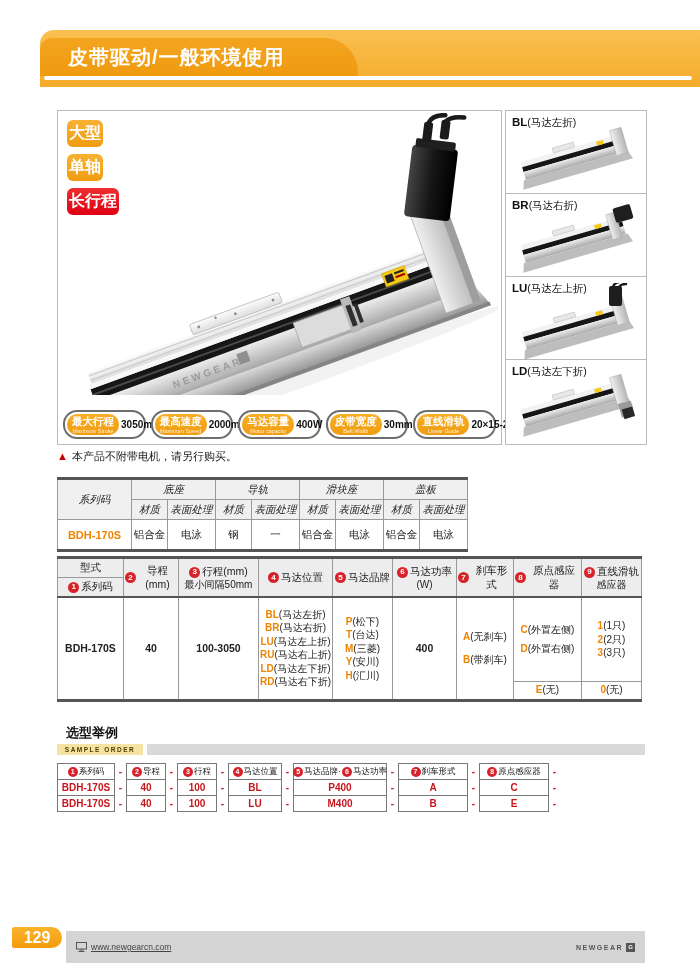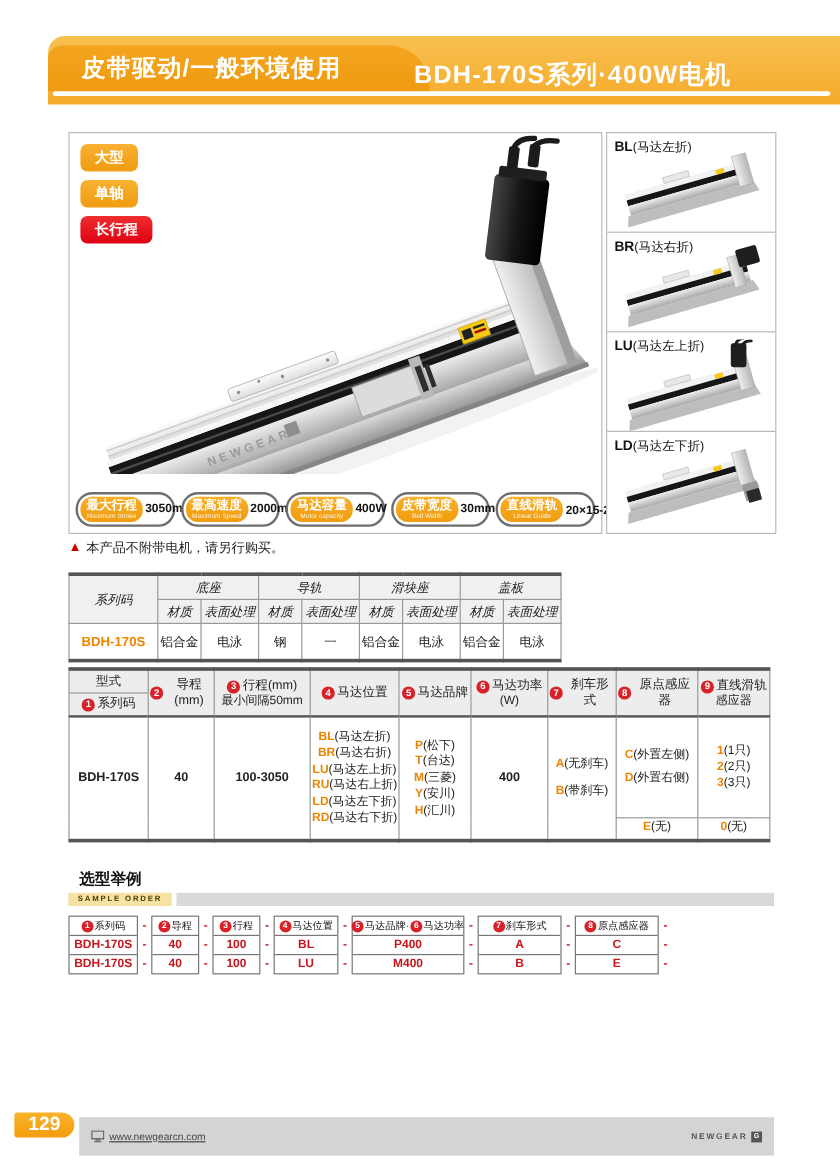--- a/index.html
+++ b/index.html
@@ -15,25 +15,25 @@
   .band-title-left{position:absolute;left:28px;top:0;line-height:38px;
         font-size:20px;font-weight:bold;color:#fff;letter-spacing:1px;white-space:nowrap;}
   .band-title-right{position:absolute;left:305px;top:18px;font-size:21px;
         font-weight:bold;color:#fff;letter-spacing:1px;white-space:nowrap;}
   .band-line{position:absolute;left:4px;right:8px;top:46px;height:4px;
         background:#fff;border-radius:2px;}
   
   .hero{position:absolute;left:57px;top:110px;width:443px;height:333px;
         border:1px solid #b9b9b9;background:#fff;}
   .tags{position:absolute;left:9px;top:9px;display:flex;flex-direction:column;gap:7px;z-index:5;}
-  .tag{width:fit-content;padding:3px 12px;border-radius:6px;color:#fff;
-       font-size:12px;font-weight:bold;background:linear-gradient(180deg,#F8B133,#F09C10);}
+  .tag{width:fit-content;padding:3px 2px;border-radius:6px;color:#fff;
+       font-size:16px;font-weight:bold;background:linear-gradient(180deg,#F8B133,#F09C10);}
   .tag.red{background:linear-gradient(180deg,#EF2E30,#DF0012);}
   .hero-svg{position:absolute;left:2px;top:2px;width:438px;height:282px;}
-  .badges{position:absolute;left:5px;right:5px;bottom:5px;display:flex;gap:5px;}
+  .badges{position:absolute;left:5px;right:5px;bottom:5px;display:flex;gap:5px;justify-content:flex-end;}
   .badge{flex:1 1 0;display:flex;align-items:center;border:2px solid #6e6e6e;
          border-radius:14px;background:#fff;padding:2px;min-width:0;}
   .badge-label{background:linear-gradient(180deg,#F8AF28,#F09C0E);border-radius:10px;
          color:#fff;text-align:center;padding:2px 5px 1px;line-height:1.1;flex:0 0 auto;}
   .badge-cn{display:block;font-size:10.5px;font-weight:bold;white-space:nowrap;}
   .badge-en{display:block;font-size:5.5px;color:rgba(255,255,255,.85);white-space:nowrap;}
   .badge-val{flex:1;font-size:10px;font-weight:bold;color:#111;text-align:center;
          white-space:nowrap;padding:0 2px;}
   
   .side{position:absolute;left:505px;top:110px;width:140px;height:333px;
@@ -105,21 +105,20 @@
   .flogo .bi{width:9px;height:9px;background:#555;color:#fff;font-size:6px;font-weight:bold;
       display:flex;align-items:center;justify-content:center;}
 </style>
 </head>
 <body>
 
 <div class="band">
   <div class="band-dark">
     <div class="band-title-left">皮带驱动/一般环境使用</div>
   </div>
-  <div class="band-title-right">BDH-170S系列·400W电机</div>
   <div class="band-line"></div>
 </div>
 
 <div class="hero">
   <svg class="hero-svg" viewBox="0 0 438 282">
     <defs>
       <linearGradient id="gTop" x1="0" y1="0" x2="0" y2="1">
           <stop offset="0" stop-color="#fcfcfc"></stop>
           <stop offset="1" stop-color="#dedede"></stop>
         </linearGradient>

